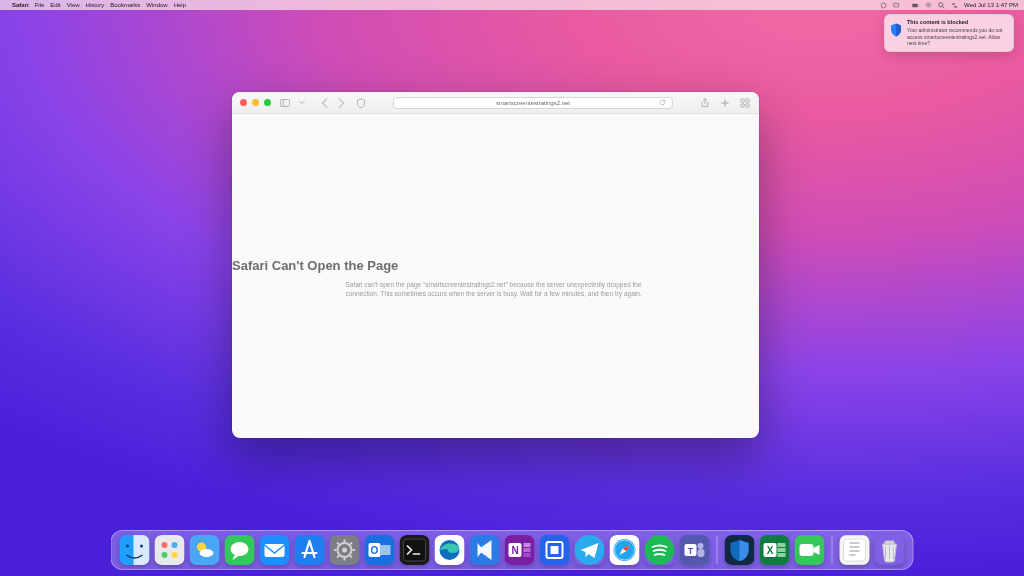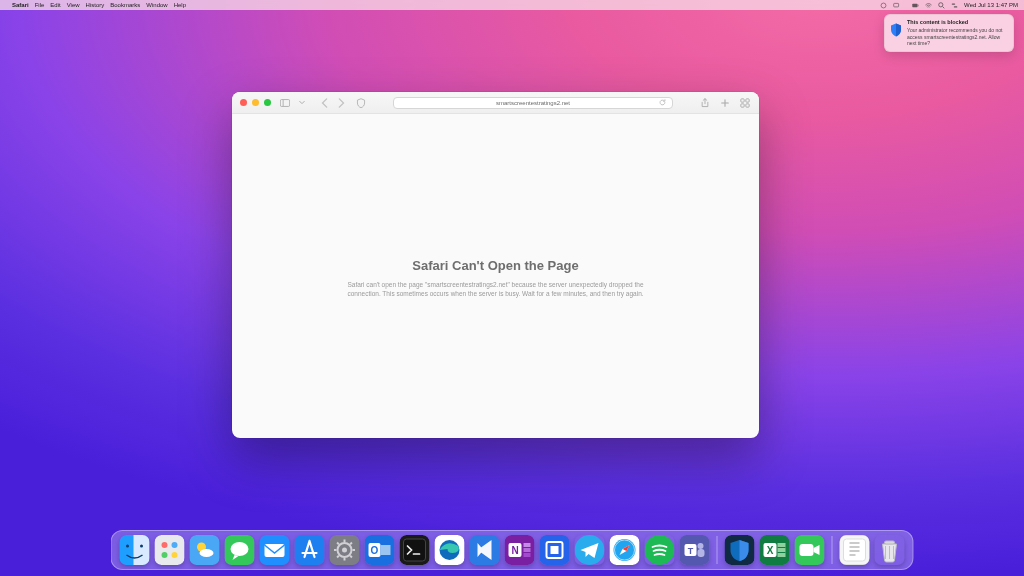--- a/index.html
+++ b/index.html
@@ -28,21 +28,21 @@
 .tlights span{width:7px;height:7px;border-radius:50%;display:block}
 .tl-r{background:#ff5f57}.tl-y{background:#febc2e}.tl-g{background:#28c840}
 .tbtn{width:12px;height:12px;display:flex;align-items:center;justify-content:center;opacity:.6}
 .tbtn svg{width:10px;height:10px}
 .navbtns{display:flex;gap:4px;margin-left:6px}
 .navbtns .tbtn{opacity:.35}
 .addr{flex:1;margin:0 18px;height:12px;background:#fff;border:.5px solid #d6d6d6;border-radius:4px;
  display:flex;align-items:center;justify-content:center;font-size:6px;color:#6b6b6b;position:relative}
 .addr .refresh{position:absolute;right:6px;opacity:.55}
 .tright{display:flex;align-items:center;gap:8px;margin-left:auto}
-.body{padding-top:144px;text-align:center;color:#8d8d8d}
+.body{padding-top:144px;color:#8d8d8d}
 .body h1{font-size:13px;font-weight:700;color:#6e6e6e;margin-bottom:8px}
 .body p{font-size:6.5px;line-height:1.35;max-width:300px;margin:0 auto;color:#9a9a9a}
 
 .dock{position:absolute;bottom:6px;left:50%;transform:translateX(-50%);height:40px;padding:4px 8px;
  background:rgba(255,255,255,.28);border:1px solid rgba(255,255,255,.35);border-radius:12px;
  display:flex;align-items:center;gap:5px;backdrop-filter:blur(10px)}
 .dock .dicon{width:30px;height:30px;border-radius:7px;position:relative;box-shadow:0 2px 4px rgba(0,0,0,.2)}
 .dock .dicon svg{width:100%;height:100%;display:block;border-radius:7px}
 .dock .sep{width:1px;height:28px;background:rgba(255,255,255,.4);margin:0 2px}
 </style>

